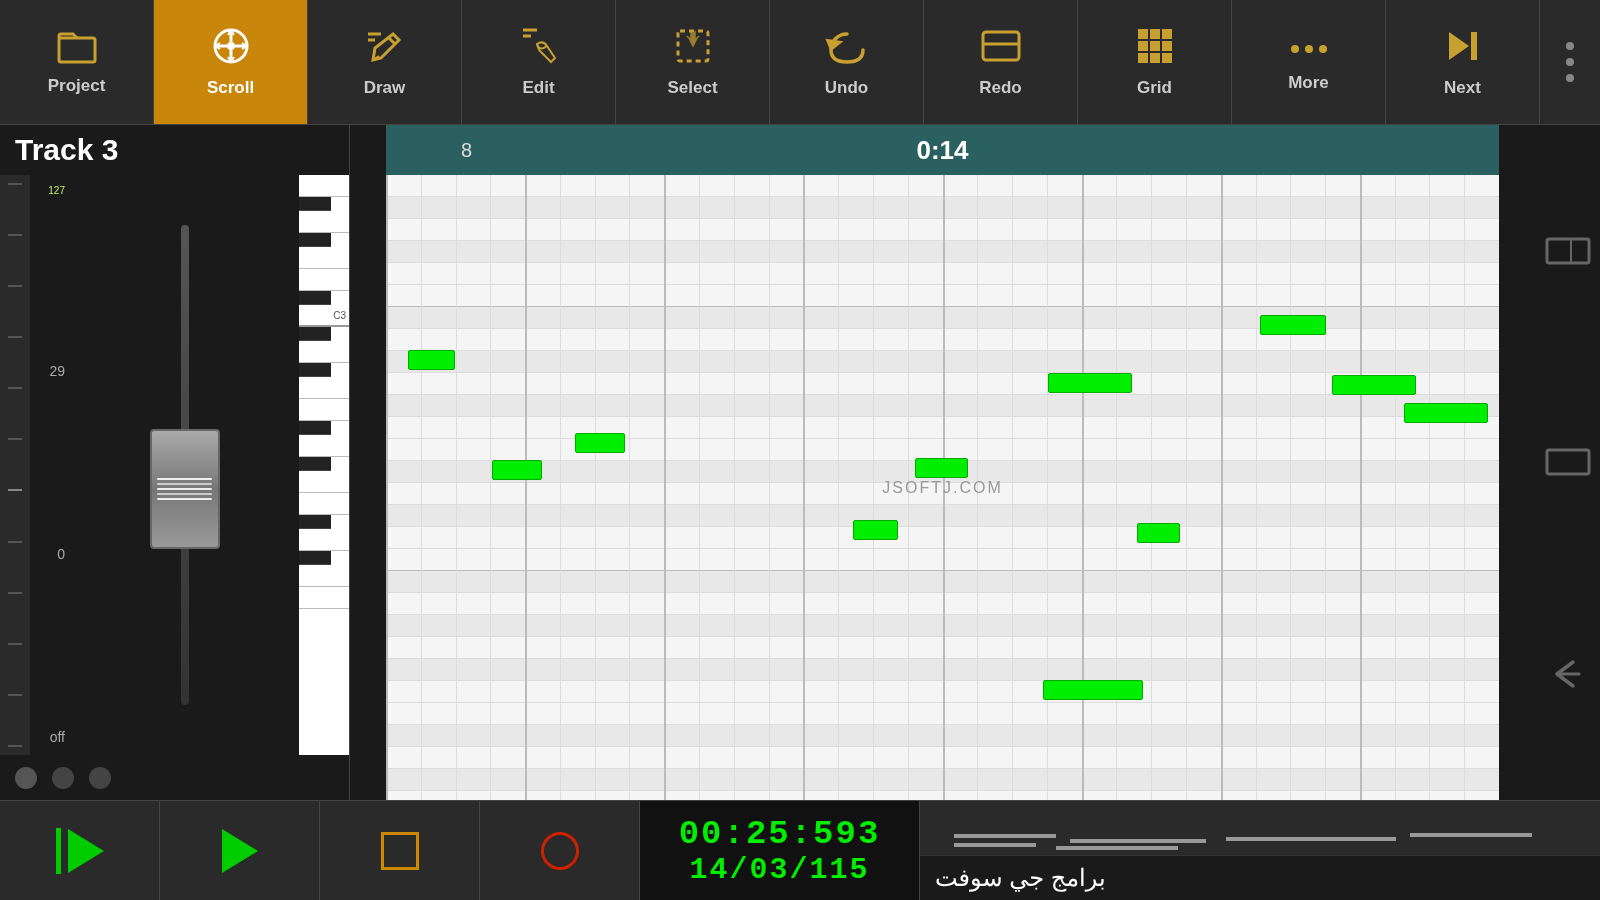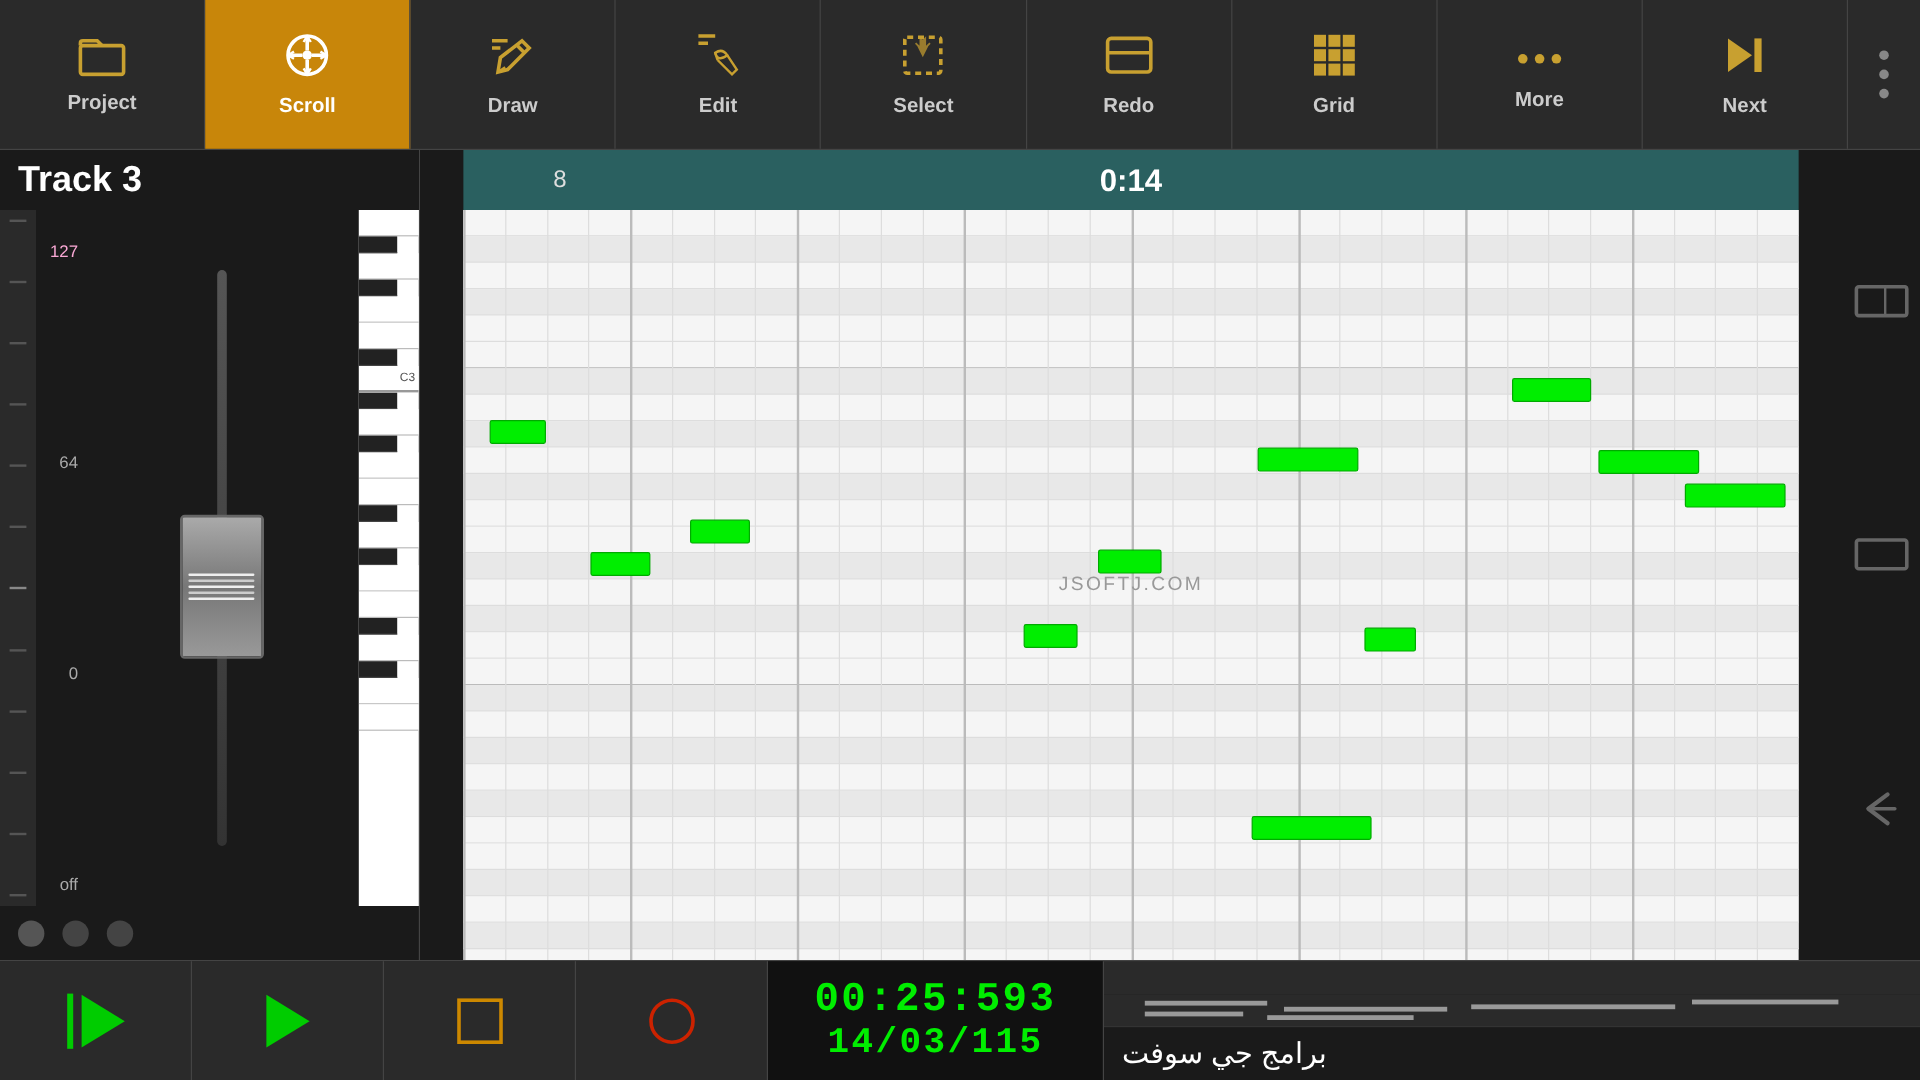--- a/index.html
+++ b/index.html
@@ -428,20 +428,29 @@
       <svg width="40" height="40" viewBox="0 0 40 40" fill="none">
         <rect x="5" y="5" width="30" height="30" rx="2" stroke="#c8a030" stroke-width="3" stroke-dasharray="5,4" fill="none"></rect>
         <path d="M20 8 L22 6 L22 14 L26 10 L24 12 L20 20 L16 12 L14 10 L18 14 L18 6 Z" stroke="#c8a030" stroke-width="1.5" fill="#c8a030" opacity="0.7"></path>
       </svg>
     </div>
     <span class="label">Select</span>
   </div>
   <div class="tool-btn">
     <div class="icon-area gold">
       <svg width="44" height="40" viewBox="0 0 44 40" fill="none">
+        <path d="M22 8 C12 8 6 16 6 24 C6 32 12 36 22 36 C32 36 38 32 38 24" stroke="#c8a030" stroke-width="3.5" fill="none" stroke-linecap="round"></path>
+        <path d="M6 24 L2 14 L16 16 Z" stroke="#c8a030" stroke-width="2" fill="#c8a030"></path>
+      </svg>
+    </div>
+    <span class="label">Undo</span>
+  </div>
+  <div class="tool-btn">
+    <div class="icon-area gold">
+      <svg width="44" height="40" viewBox="0 0 44 40" fill="none">
         <rect x="4" y="6" width="36" height="28" rx="3" stroke="#c8a030" stroke-width="3" fill="none"></rect>
         <line x1="4" y1="18" x2="40" y2="18" stroke="#c8a030" stroke-width="3"></line>
       </svg>
     </div>
     <span class="label">Redo</span>
   </div>
   <div class="tool-btn">
     <div class="icon-area gold">
       <svg width="40" height="40" viewBox="0 0 40 40" fill="none">
         <rect x="3" y="3" width="10" height="10" fill="#c8a030"></rect>
@@ -503,22 +512,22 @@
         <div class="slider-mark"></div>
         <div class="slider-mark center"></div>
         <div class="slider-mark"></div>
         <div class="slider-mark"></div>
         <div class="slider-mark"></div>
         <div class="slider-mark"></div>
         <div class="slider-mark"></div>
       </div>
 
       <div id="vol-labels">
-        <span style="color:#f9a8d4;font-size:14px;margin-top:16px;">127</span>
-        <span style="color:#aaa;font-size:14px;">64</span>
+        <span style="color:#bef264;font-size:10px;">127</span>
+        <span style="color:#aaa;font-size:14px;">29</span>
         <span style="color:#aaa;font-size:14px;">0</span>
         <span style="color:#aaa;font-size:14px;">off</span>
       </div>
 
       <div id="fader-container">
         <div id="fader-track">
           <div id="fader-handle">
             <div class="fader-line bright"></div>
             <div class="fader-line"></div>
             <div class="fader-line bright"></div>

